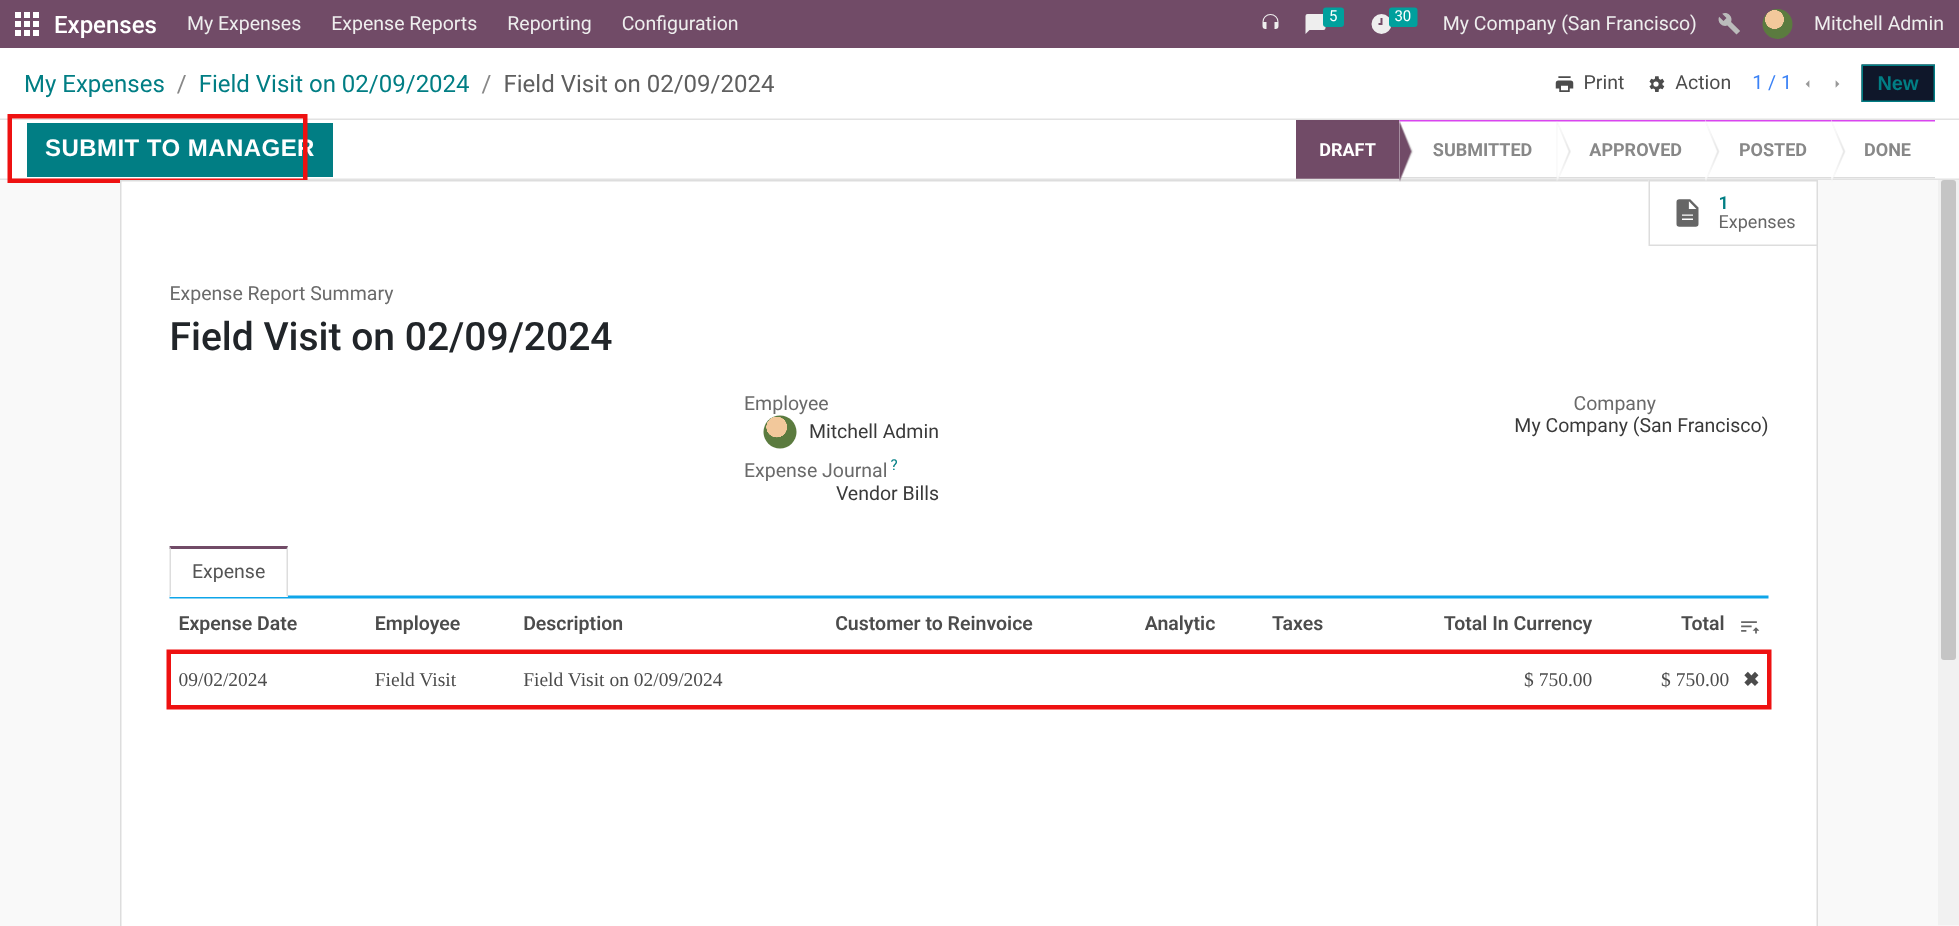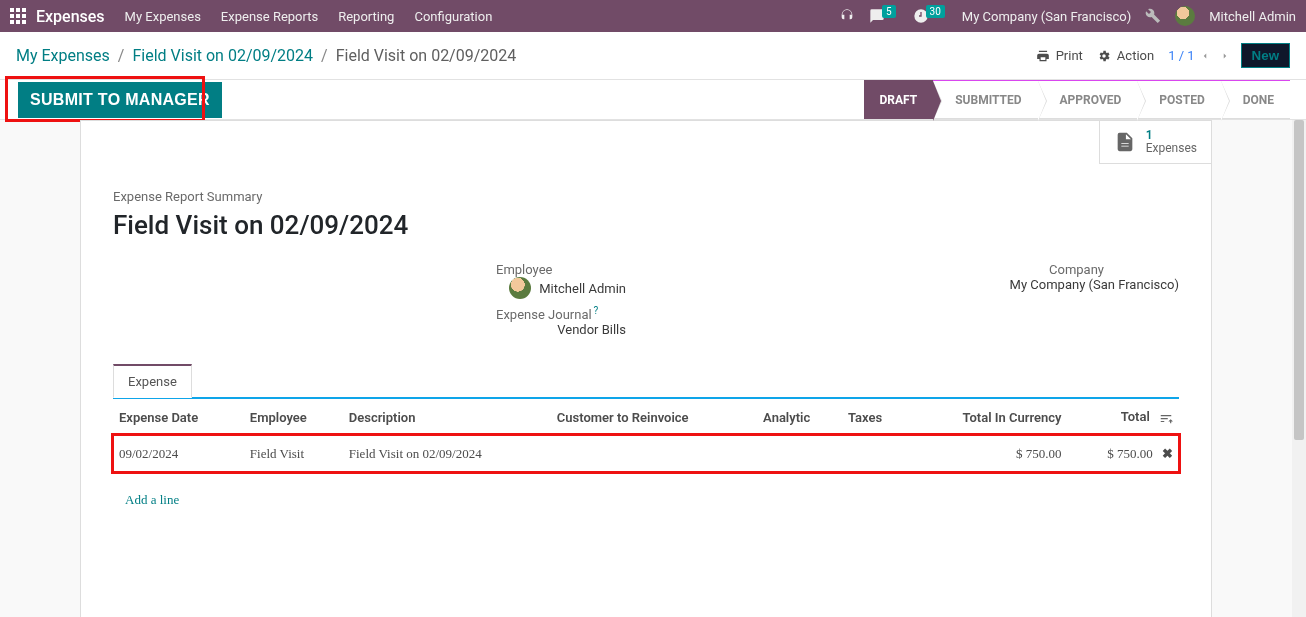--- a/index.html
+++ b/index.html
@@ -249,23 +249,20 @@
             <td></td>
             <td></td>
             <td></td>
             <td class="r">$ 750.00</td>
             <td class="r">
               <span>$ 750.00</span>
               <span class="del-icon">✖</span>
             </td>
           </tr>
           <tr>
-            <td colspan="8"><span class="add-line">Add a line</span></td>
-          </tr>
-          <tr>
               <td colspan="8" style="height:30px;"></td>
             </tr>
         </tbody>
       </table>
 
     </div>
   </div>
 </div>
 
 <div class="fake-scroll">

